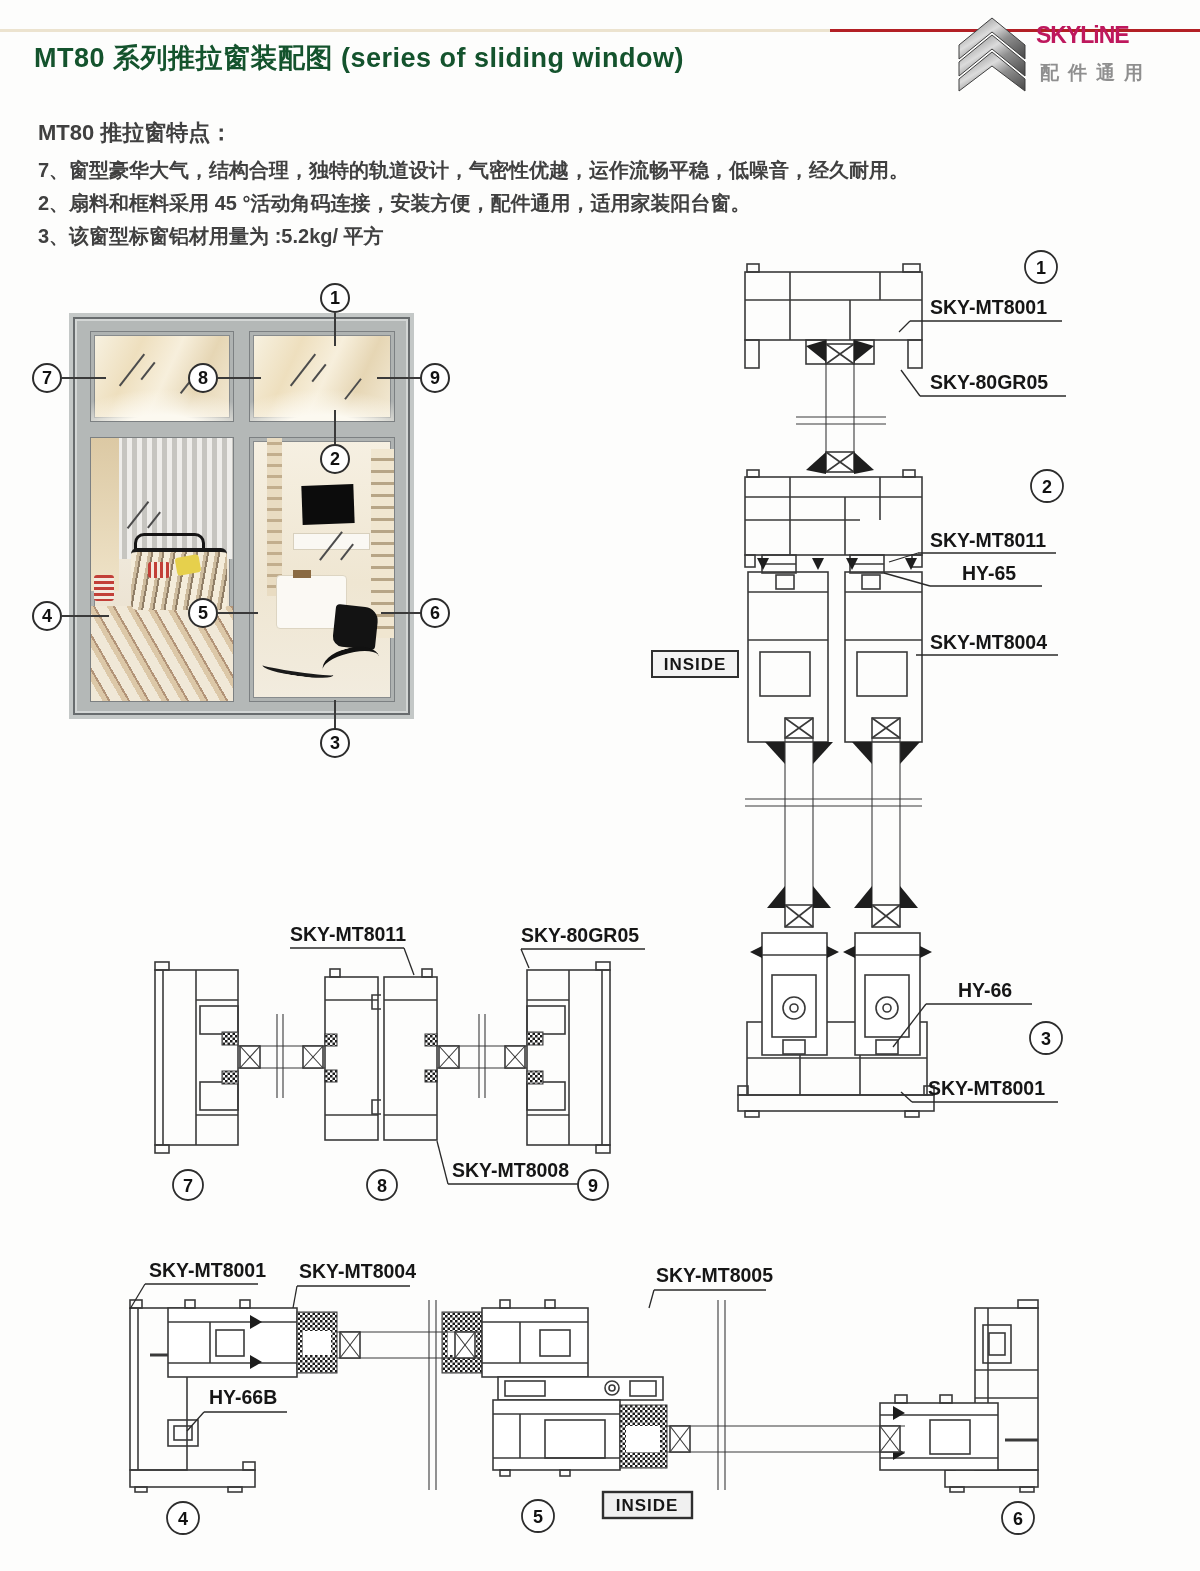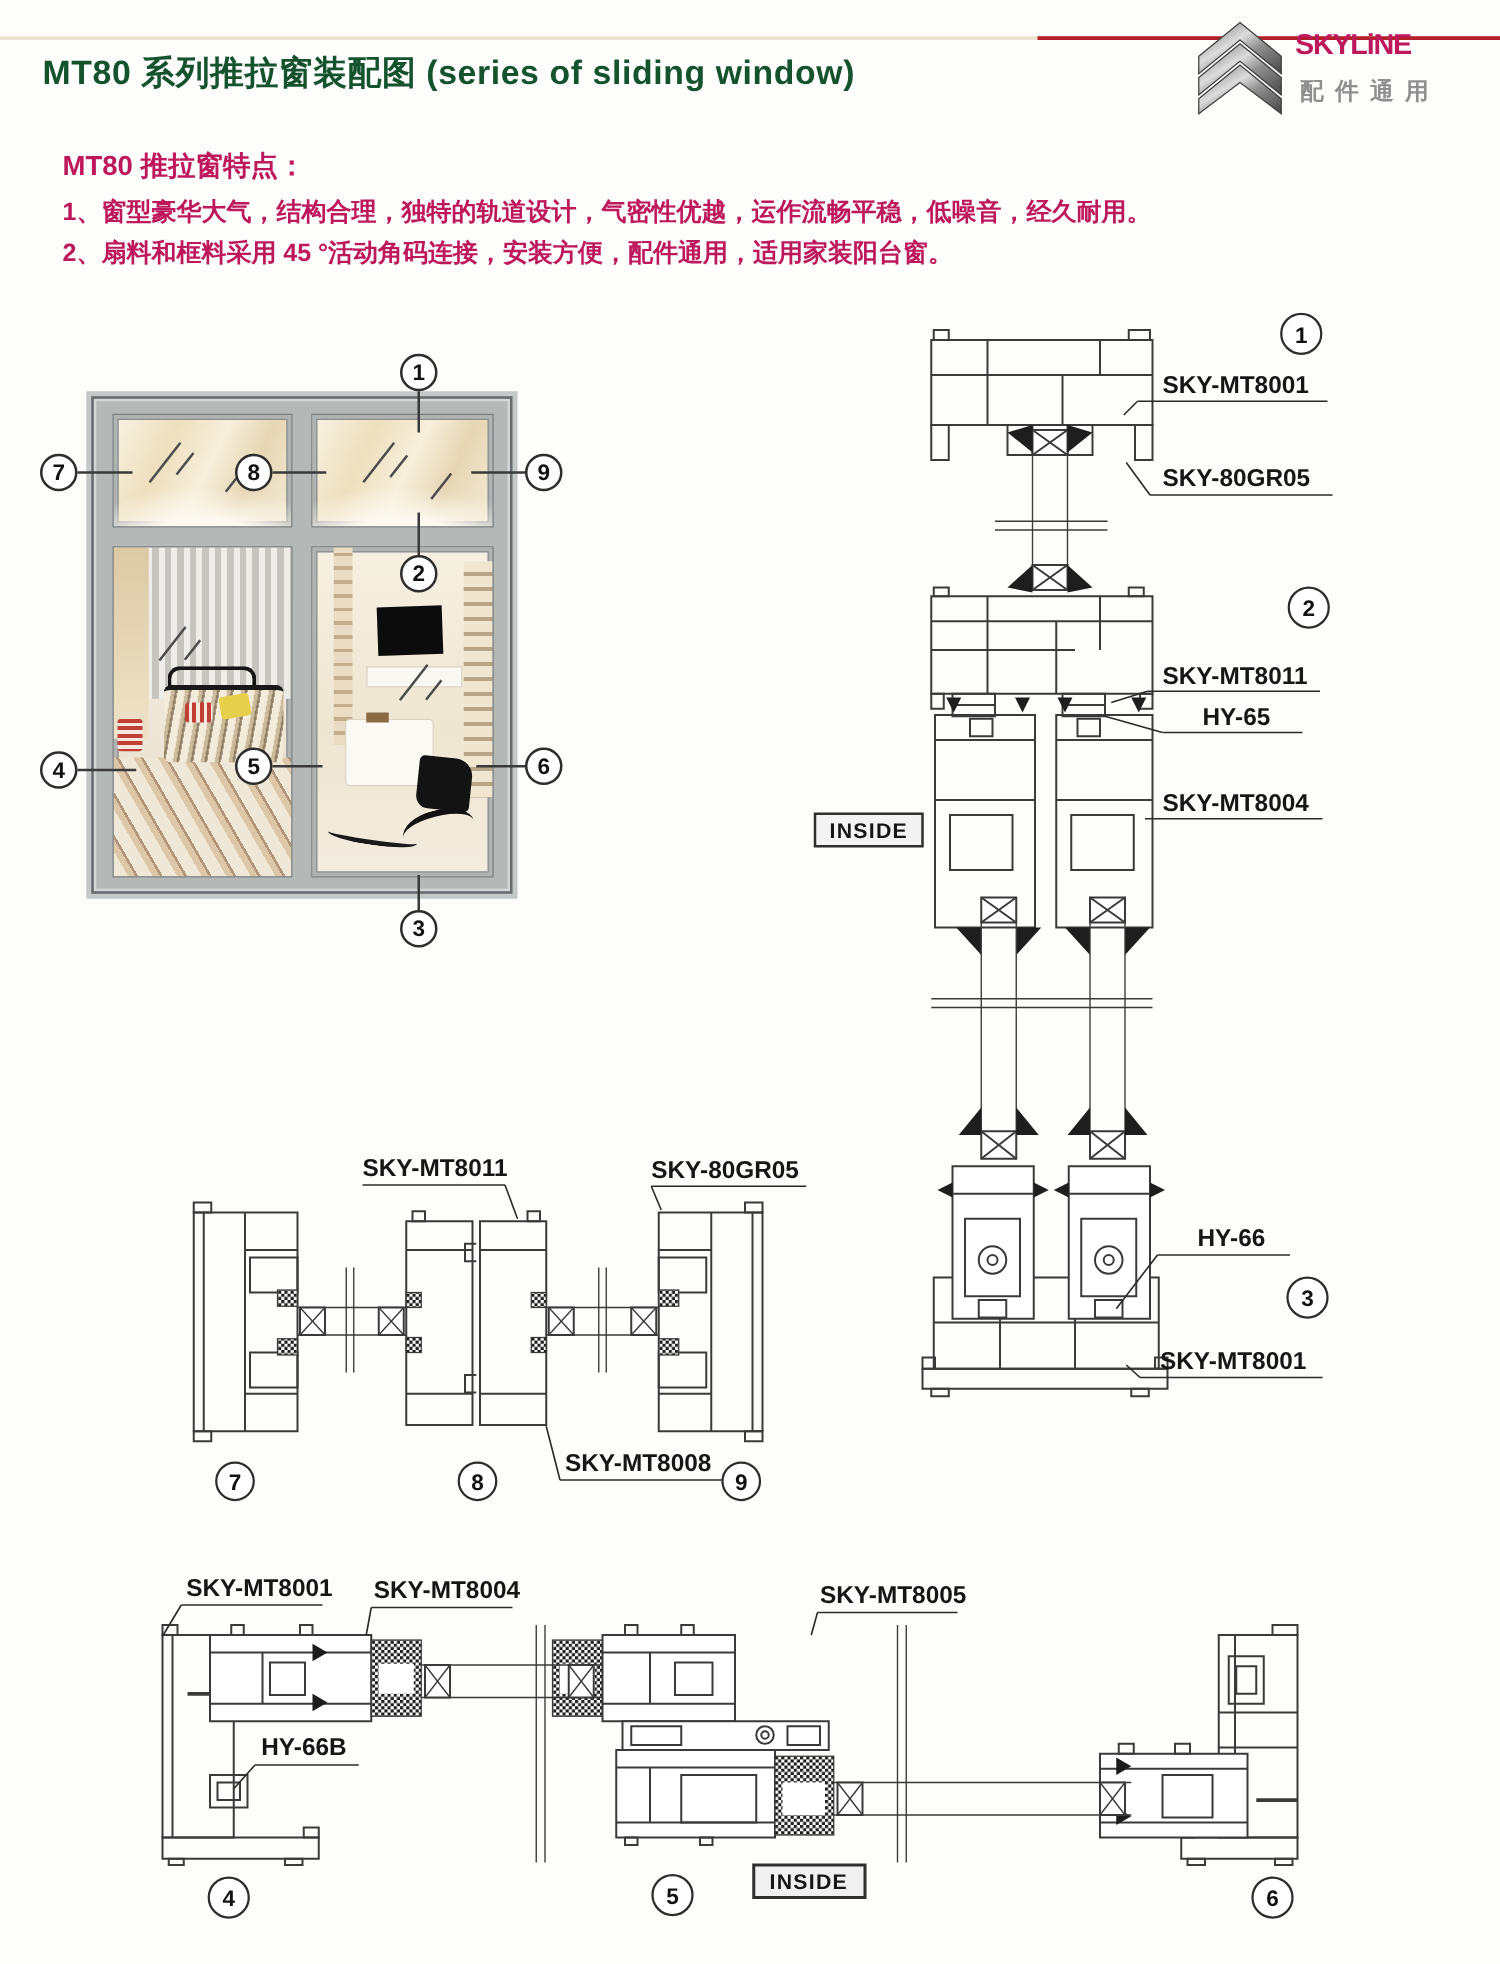--- a/index.html
+++ b/index.html
@@ -6,21 +6,21 @@
   .page{position:relative;width:1200px;height:1571px;background:#fdfdfc;overflow:hidden;
         font-family:"Liberation Sans","DejaVu Sans",sans-serif;}
   
   .rule-cream{position:absolute;left:0;top:29px;width:1200px;height:3px;background:#ece3cf;}
   .rule-red{position:absolute;left:830px;top:29px;width:370px;height:3px;background:#b32025;}
   .title{position:absolute;left:34px;top:40px;font-size:27px;font-weight:700;color:#14532d;letter-spacing:.5px;}
   .logo-mark{position:absolute;left:956px;top:14px;}
   .brand{position:absolute;left:1036px;top:22px;font-size:23px;font-weight:800;color:#be185d;letter-spacing:-1px;}
   .brand-sub{position:absolute;left:1040px;top:60px;font-size:19px;color:#8f8f8f;letter-spacing:9px;font-weight:600;}
   
-  .features{position:absolute;left:50px;top:118px;width:930px;color:#be185d;}
+  .features{position:absolute;left:38px;top:118px;width:930px;color:#404040;}
   .features h2{margin:0 0 6px 0;font-size:22px;font-weight:800;}
   .features ul{list-style:none;margin:0;padding:0;}
   .features li{font-size:20px;font-weight:600;line-height:33px;white-space:nowrap;}
   
   .winfig{position:absolute;left:73px;top:317px;width:337px;height:398px;background:#b4b8b7;
           border:2px solid #686c6e;box-sizing:border-box;box-shadow:inset 0 0 0 2px #d3d6d5, 0 0 0 4px #c4c8c7;}
   .pane{position:absolute;overflow:hidden;border:1px solid #7c8082;
         box-shadow:inset 0 0 0 3px rgba(177,181,180,.95), inset 0 0 0 4px #878b8d;}
   .pane-tl{left:15px;top:12px;width:142px;height:89px;}
   .pane-tr{left:174px;top:12px;width:144px;height:89px;}
@@ -63,22 +63,23 @@
       <polygon points="3,48 36,21 69,48 69,62 36,35 3,62"></polygon>
       <polygon points="3,65 36,38 69,65 69,77 36,52 3,77"></polygon>
     </g>
   </svg>
   <div class="brand">SKYLiNE</div>
   <div class="brand-sub">配件通用</div>
 
   <div class="features">
     <h2>MT80 推拉窗特点：</h2>
     <ul>
-      <li>1、窗型豪华大气，结构合理，独特的轨道设计，气密性优越，运作流畅平稳，低噪音，经久耐用。</li>
+      <li>7、窗型豪华大气，结构合理，独特的轨道设计，气密性优越，运作流畅平稳，低噪音，经久耐用。</li>
       <li>2、扇料和框料采用 45 °活动角码连接，安装方便，配件通用，适用家装阳台窗。</li>
+      <li>3、该窗型标窗铝材用量为 :5.2kg/ 平方</li>
     </ul>
   </div>
 
   <div class="winfig">
     <div class="pane pane-tl sky">
       <span class="gm" style="left:40px;top:18px;height:40px;"></span>
       <span class="gm" style="left:56px;top:28px;height:22px;"></span>
       <span class="gm" style="left:96px;top:40px;height:24px;"></span>
     </div>
     <div class="pane pane-tr sky">

